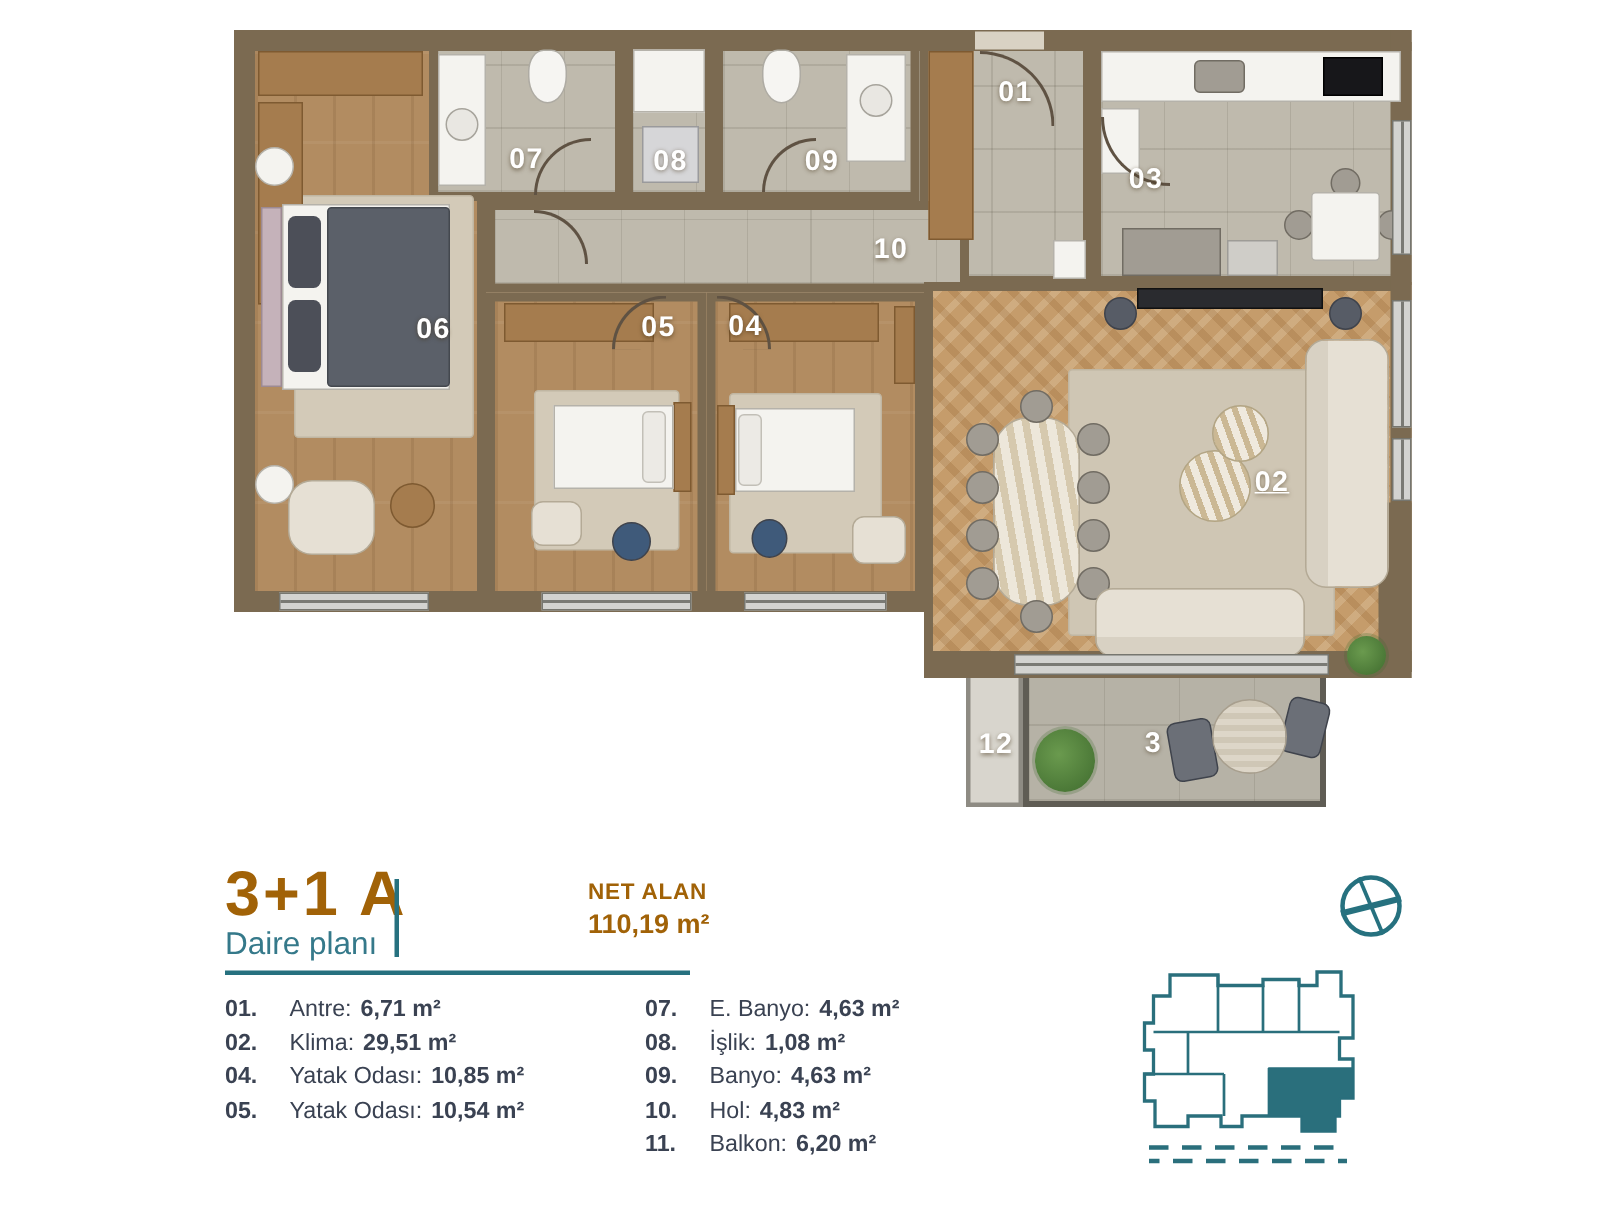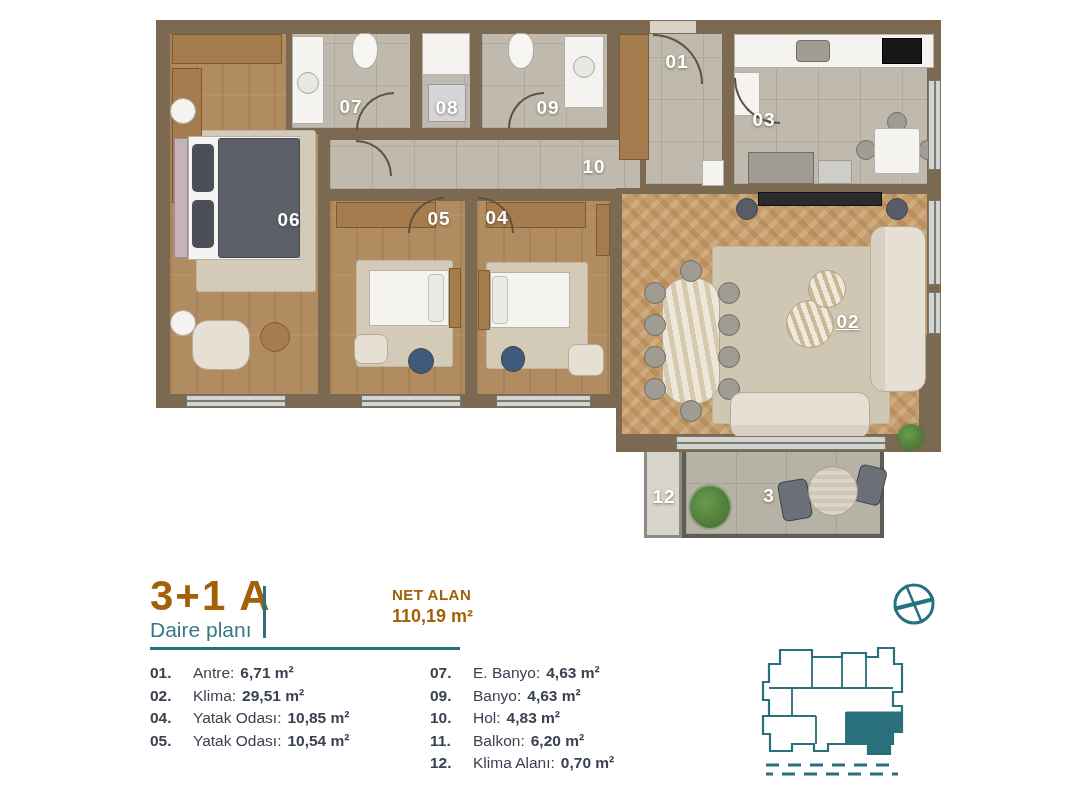--- a/index.html
+++ b/index.html
@@ -245,38 +245,38 @@
           <span class="larea">10,54 m²</span>
         </div>
     </div>
     <div id="legcol2" class="legcol">
       <div class="legrow">
           <span class="lnum">07.</span>
           <span class="lname">E. Banyo:</span>
           <span class="larea">4,63 m²</span>
         </div>
       <div class="legrow">
+          <span class="lnum">08.</span>
+          <span class="lname">İşlik:</span>
+          <span class="larea">1,08 m²</span>
+        </div>
+      <div class="legrow">
           <span class="lnum">09.</span>
           <span class="lname">Banyo:</span>
           <span class="larea">4,63 m²</span>
         </div>
       <div class="legrow">
           <span class="lnum">10.</span>
           <span class="lname">Hol:</span>
           <span class="larea">4,83 m²</span>
         </div>
       <div class="legrow">
           <span class="lnum">11.</span>
           <span class="lname">Balkon:</span>
           <span class="larea">6,20 m²</span>
-        </div>
-      <div class="legrow">
-          <span class="lnum">12.</span>
-          <span class="lname">Klima Alanı:</span>
-          <span class="larea">0,70 m²</span>
         </div>
     </div>
   </div>
 
   <div id="compass">
     <svg width="48" height="48" viewBox="0 0 48 48">
       <circle cx="24" cy="24" r="19" fill="none" stroke="#26717f" stroke-width="3"></circle>
       <line x1="4" y1="29" x2="44" y2="19" stroke="#26717f" stroke-width="4"></line>
       <line x1="16" y1="5" x2="32" y2="43" stroke="#26717f" stroke-width="2.5"></line>
     </svg>

